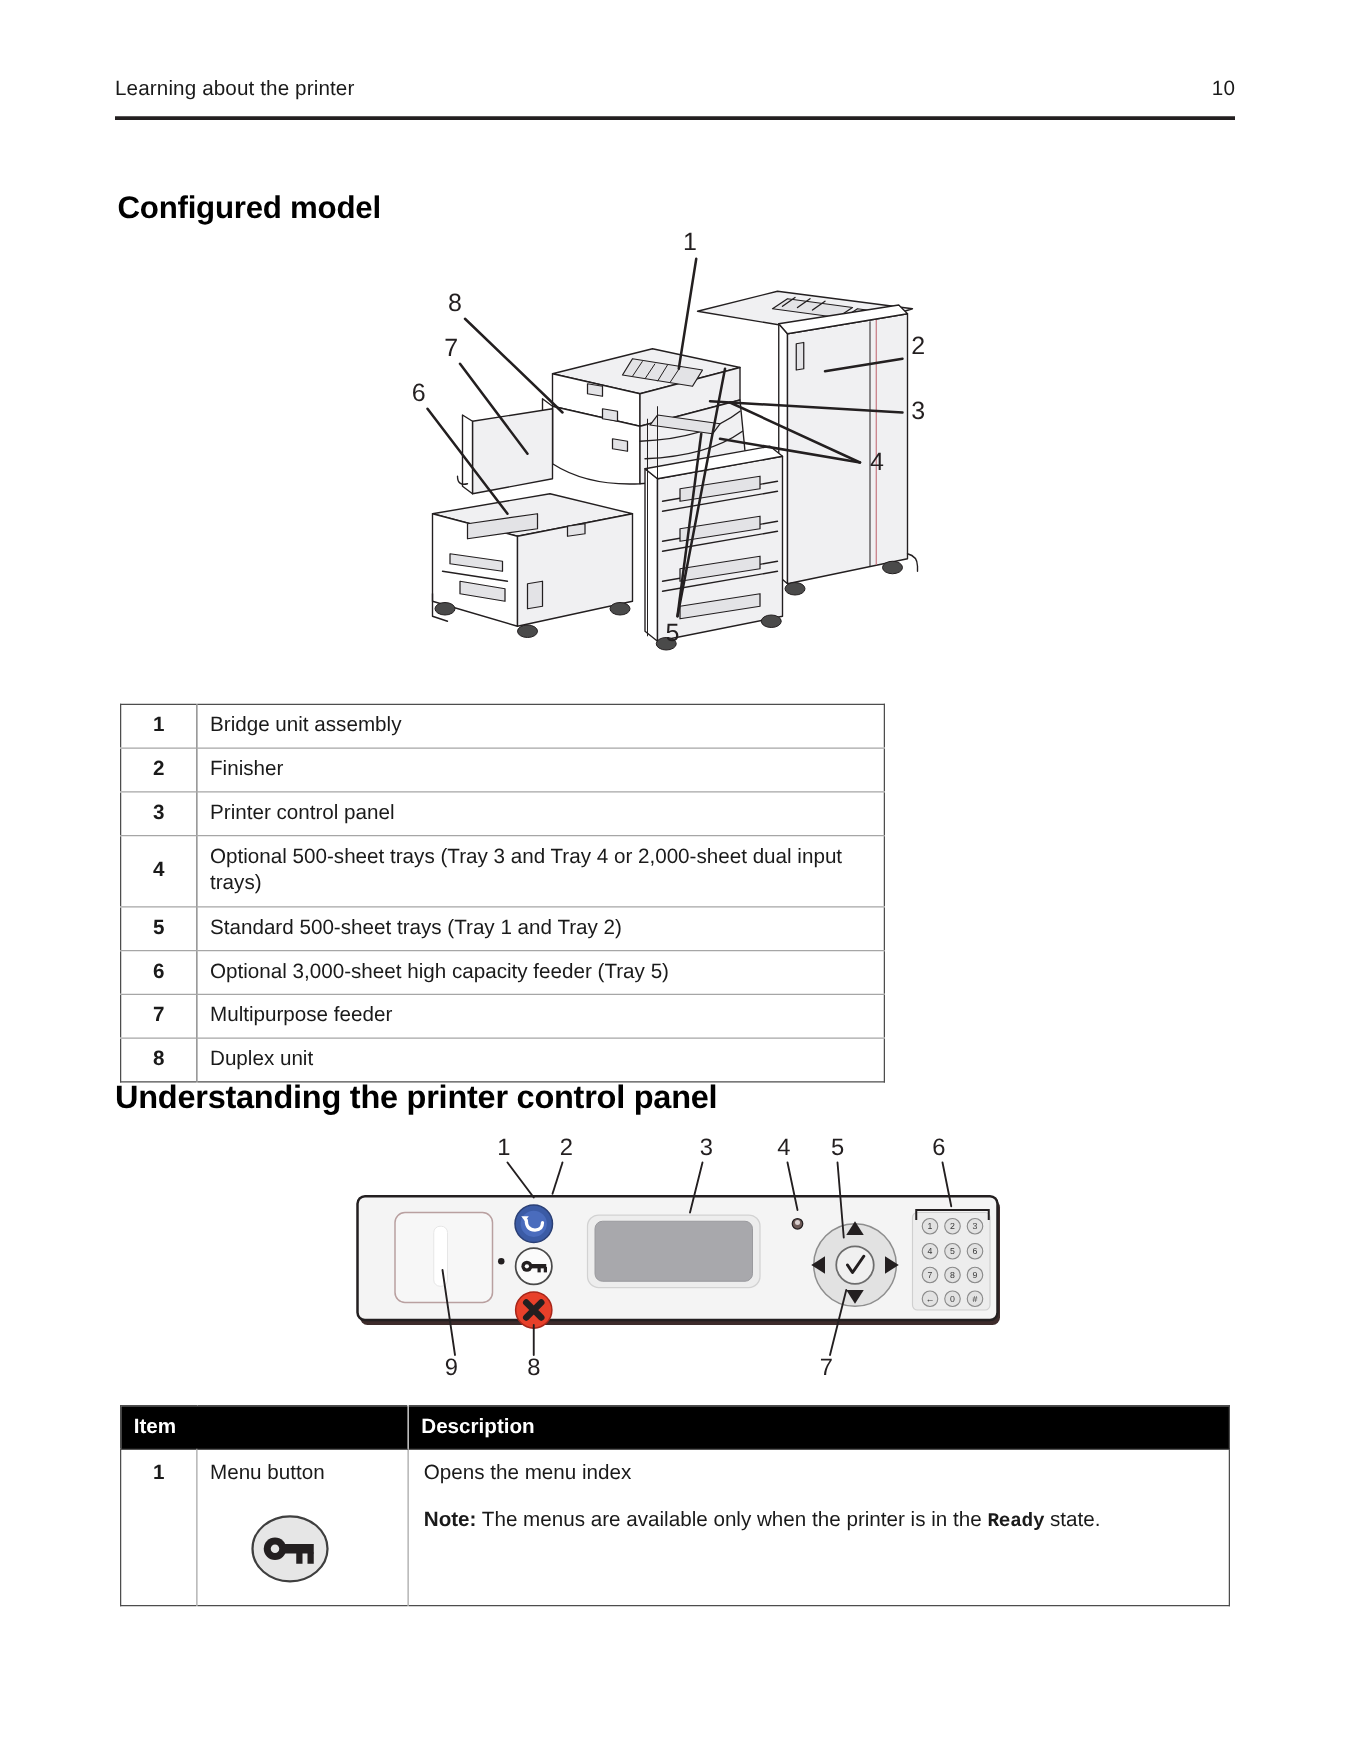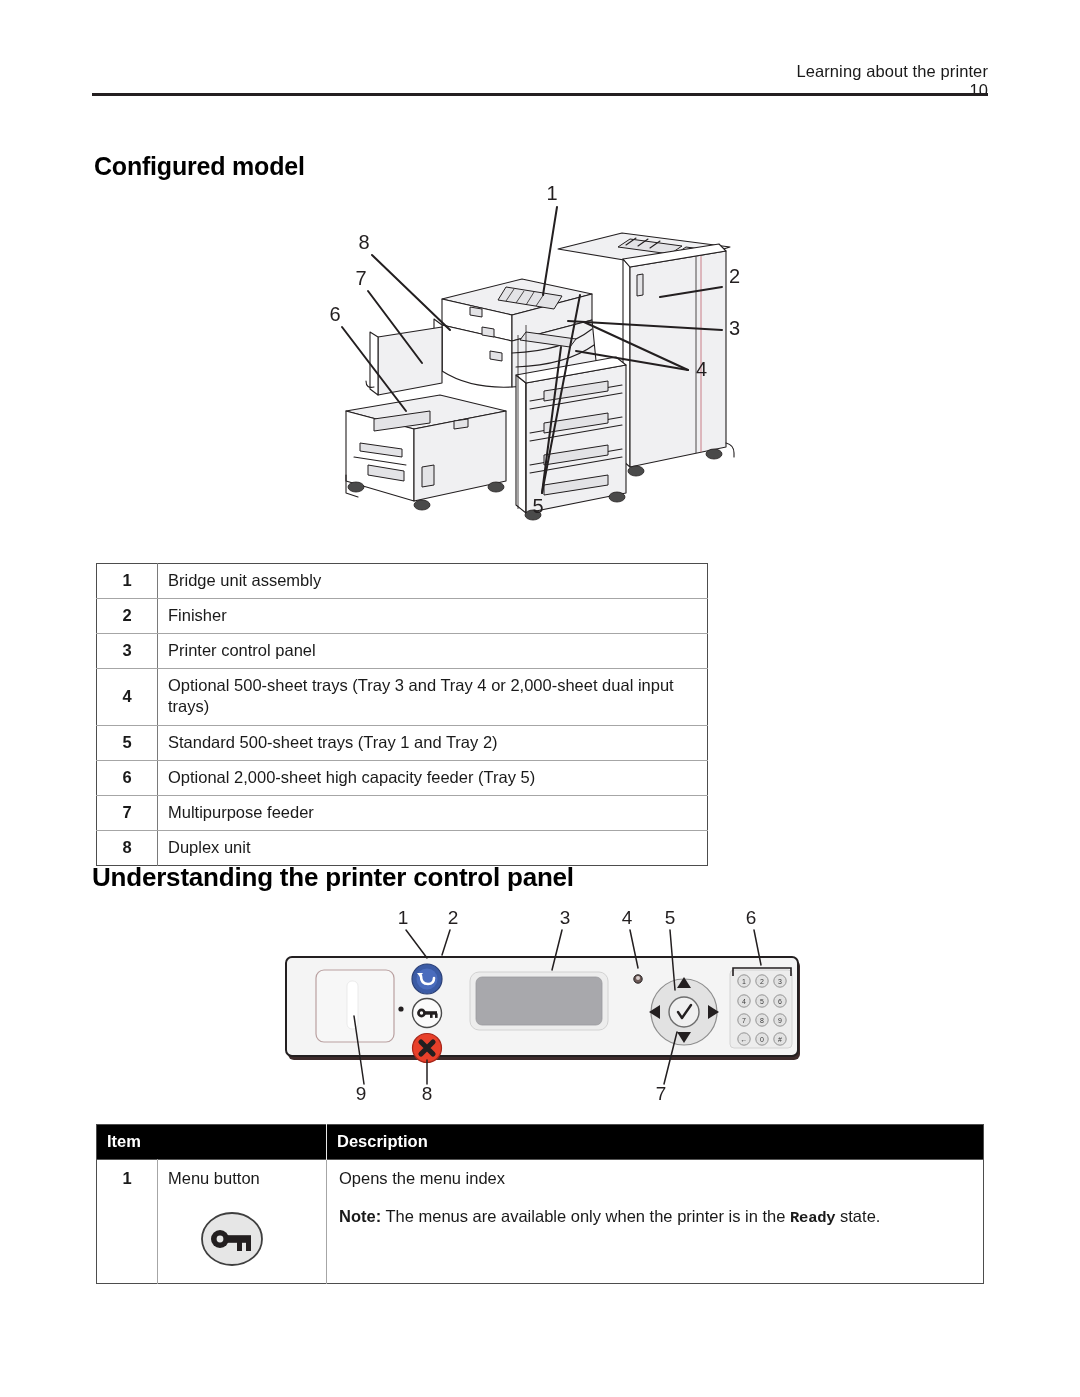--- a/index.html
+++ b/index.html
@@ -21,21 +21,20 @@
     position: absolute;
     left: 92px;
     top: 62px;
     width: 896px;
     display: flex;
     justify-content: space-between;
     align-items: flex-end;
     font-size: 16.5px;
     color: #1a1a1a;
     letter-spacing: 0.1px;
-    flex-direction: column;
   }
   .header-rule {
     position: absolute;
     left: 92px;
     top: 93px;
     width: 896px;
     height: 2.5px;
     background: #231f20;
   }
 
@@ -316,21 +315,21 @@
     <tr>
       <td class="num">4</td>
       <td>Optional 500-sheet trays (Tray 3 and Tray 4 or 2,000-sheet dual input trays)</td>
     </tr>
     <tr>
       <td class="num">5</td>
       <td>Standard 500-sheet trays (Tray 1 and Tray 2)</td>
     </tr>
     <tr>
       <td class="num">6</td>
-      <td>Optional 2,000-sheet high capacity feeder (Tray 5)</td>
+      <td>Optional 3,000-sheet high capacity feeder (Tray 5)</td>
     </tr>
     <tr>
       <td class="num">7</td>
       <td>Multipurpose feeder</td>
     </tr>
     <tr>
       <td class="num">8</td>
       <td>Duplex unit</td>
     </tr>
   </tbody>

